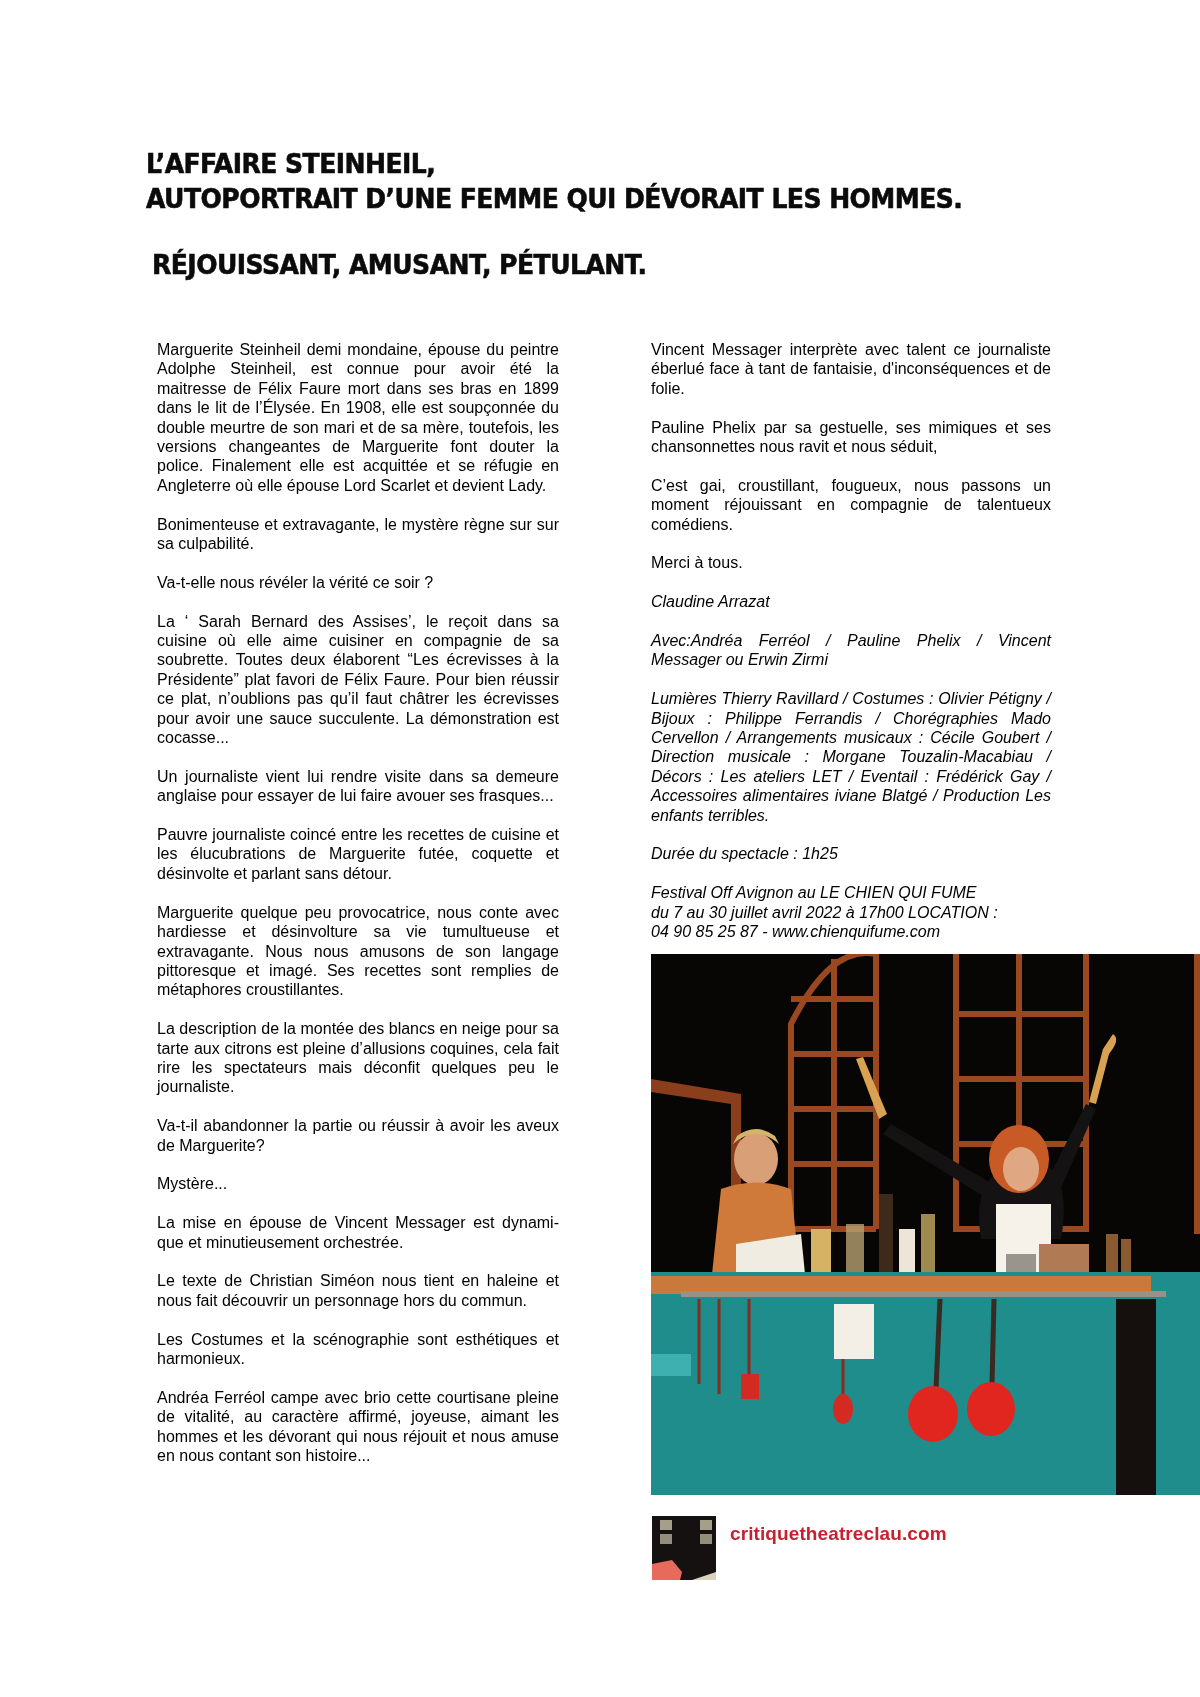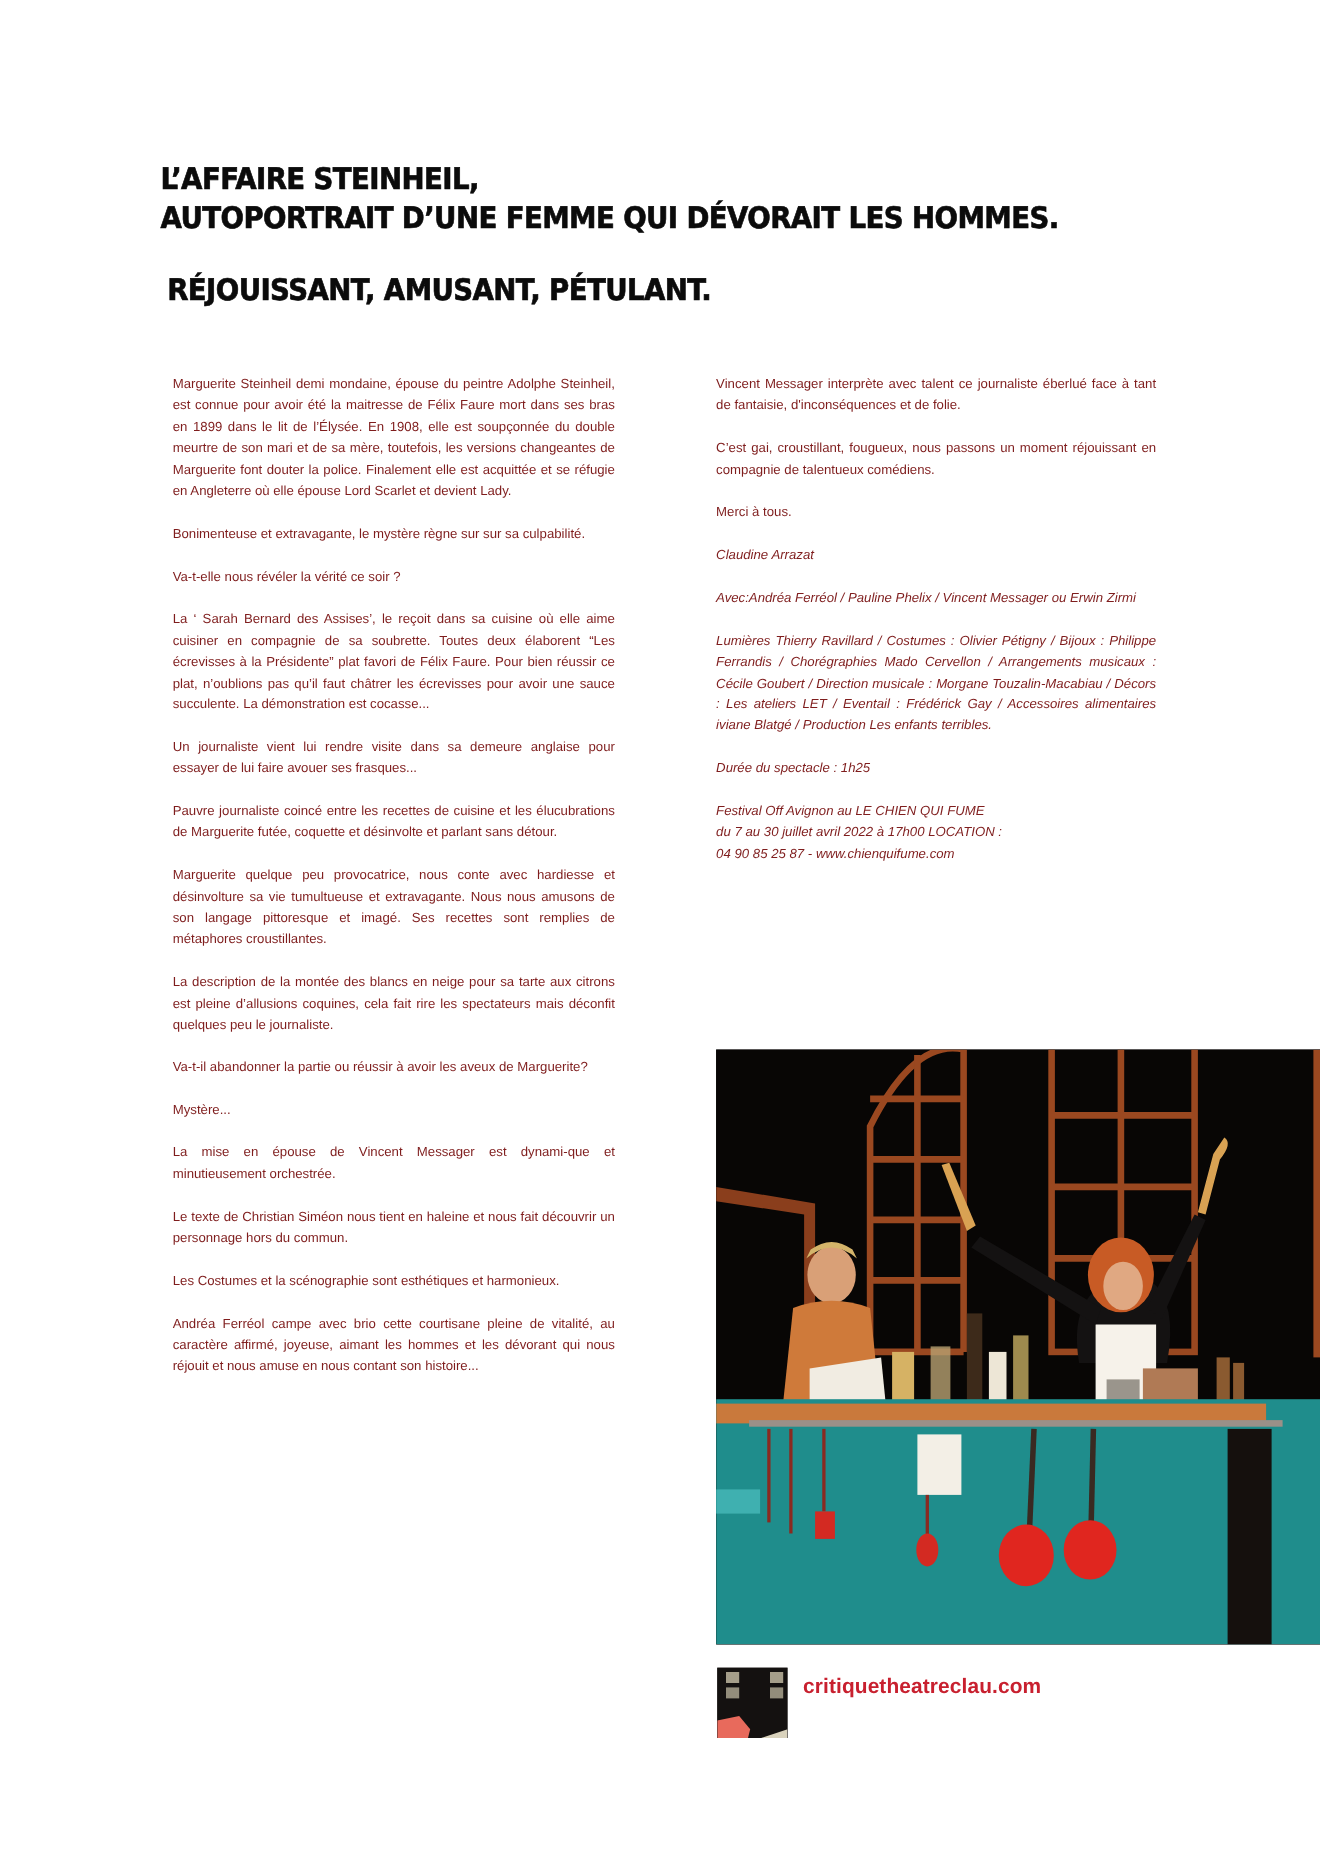--- a/index.html
+++ b/index.html
@@ -20,21 +20,21 @@
       position: absolute; left: 152px; top: 248px;
       font-family: "DejaVu Sans", sans-serif; font-weight: 900;
       font-size: 27px; line-height: 34px; letter-spacing: -0.6px;
       color: #0b0b0b; margin: 0; white-space: nowrap;
       transform: scaleX(0.93); transform-origin: left top;
       -webkit-text-stroke: 0.6px #0b0b0b;
     }
     .col {
       position: absolute; width: 402px;
       font-family: "Liberation Sans", sans-serif;
-      font-size: 12px; line-height: 19.4px; color: #7f1d1d;
+      font-size: 16px; line-height: 19.4px; color: #000000;
     }
     .col p { margin: 0 0 19.4px 0; text-align: justify; text-align-last: left; }
     .col-left { left: 157px; top: 340px; }
     .col-right { left: 651px; top: 340px; width: 400px; }
     .italic { font-style: italic; }
     .bold { font-weight: normal; }
     .photo {
       position: absolute; left: 651px; top: 954px; width: 549px; height: 541px;
       overflow: hidden; background: #070605;
     }
@@ -72,20 +72,21 @@
   <p>Va-t-il abandonner la partie ou réussir à avoir les aveux de Marguerite?</p>
   <p>Mystère...</p>
   <p>La mise en épouse de Vincent Messager  est dynami-que et minutieusement orchestrée.</p>
   <p>Le texte de Christian Siméon nous tient en haleine et nous fait découvrir un personnage hors du commun.</p>
   <p>Les Costumes et la scénographie sont esthétiques et harmonieux.</p>
   <p>Andréa Ferréol campe avec brio cette courtisane pleine de vitalité, au caractère affirmé, joyeuse, aimant les hommes et les dévorant qui nous réjouit et nous amuse en nous contant son histoire...</p>
 </div>
 
 <div class="col col-right">
   <p>Vincent  Messager  interprète  avec  talent  ce journaliste éberlué face à tant   de fantaisie, d'inconséquences et de folie.</p>
+  <p>Pauline Phelix  par sa gestuelle, ses mimiques et ses chansonnettes nous ravit et nous séduit,</p>
   <p>C’est gai, croustillant, fougueux, nous passons un moment réjouissant en compagnie de talentueux comédiens.</p>
   <p>Merci à tous.</p>
   <p class="italic bold">Claudine Arrazat</p>
   <p class="italic">Avec:Andréa  Ferréol  /  Pauline  Phelix  /  Vincent Messager ou Erwin Zirmi</p>
   <p class="italic">Lumières Thierry Ravillard / Costumes : Olivier Pétigny  / Bijoux : Philippe Ferrandis / Chorégraphies Mado Cervellon / Arrangements musicaux : Cécile Goubert  /  Direction  musicale  :  Morgane Touzalin-Macabiau / Décors : Les ateliers LET / Eventail : Frédérick Gay / Accessoires alimentaires iviane Blatgé / Production Les enfants terribles.</p>
   <p class="italic">Durée du spectacle : 1h25</p>
   <p class="italic bold" style="text-align:right;">
     <span>Festival Off Avignon au LE CHIEN QUI FUME</span><br>
     <span>du 7 au 30 juillet  avril 2022 à 17h00  LOCATION :</span><br>
     <span>04 90 85 25 87 - www.chienquifume.com</span>

